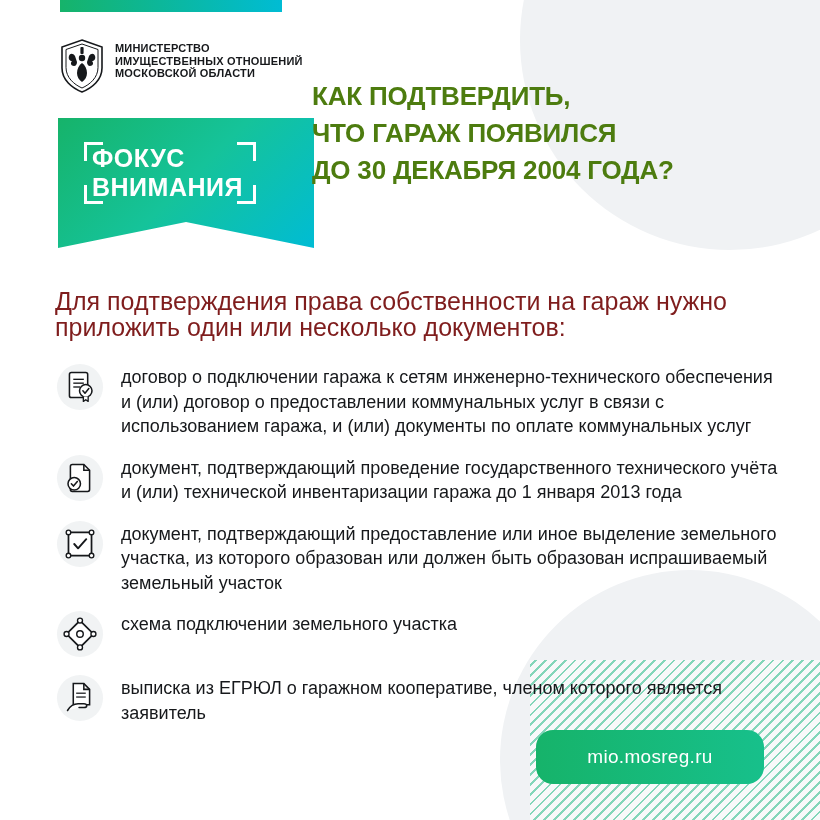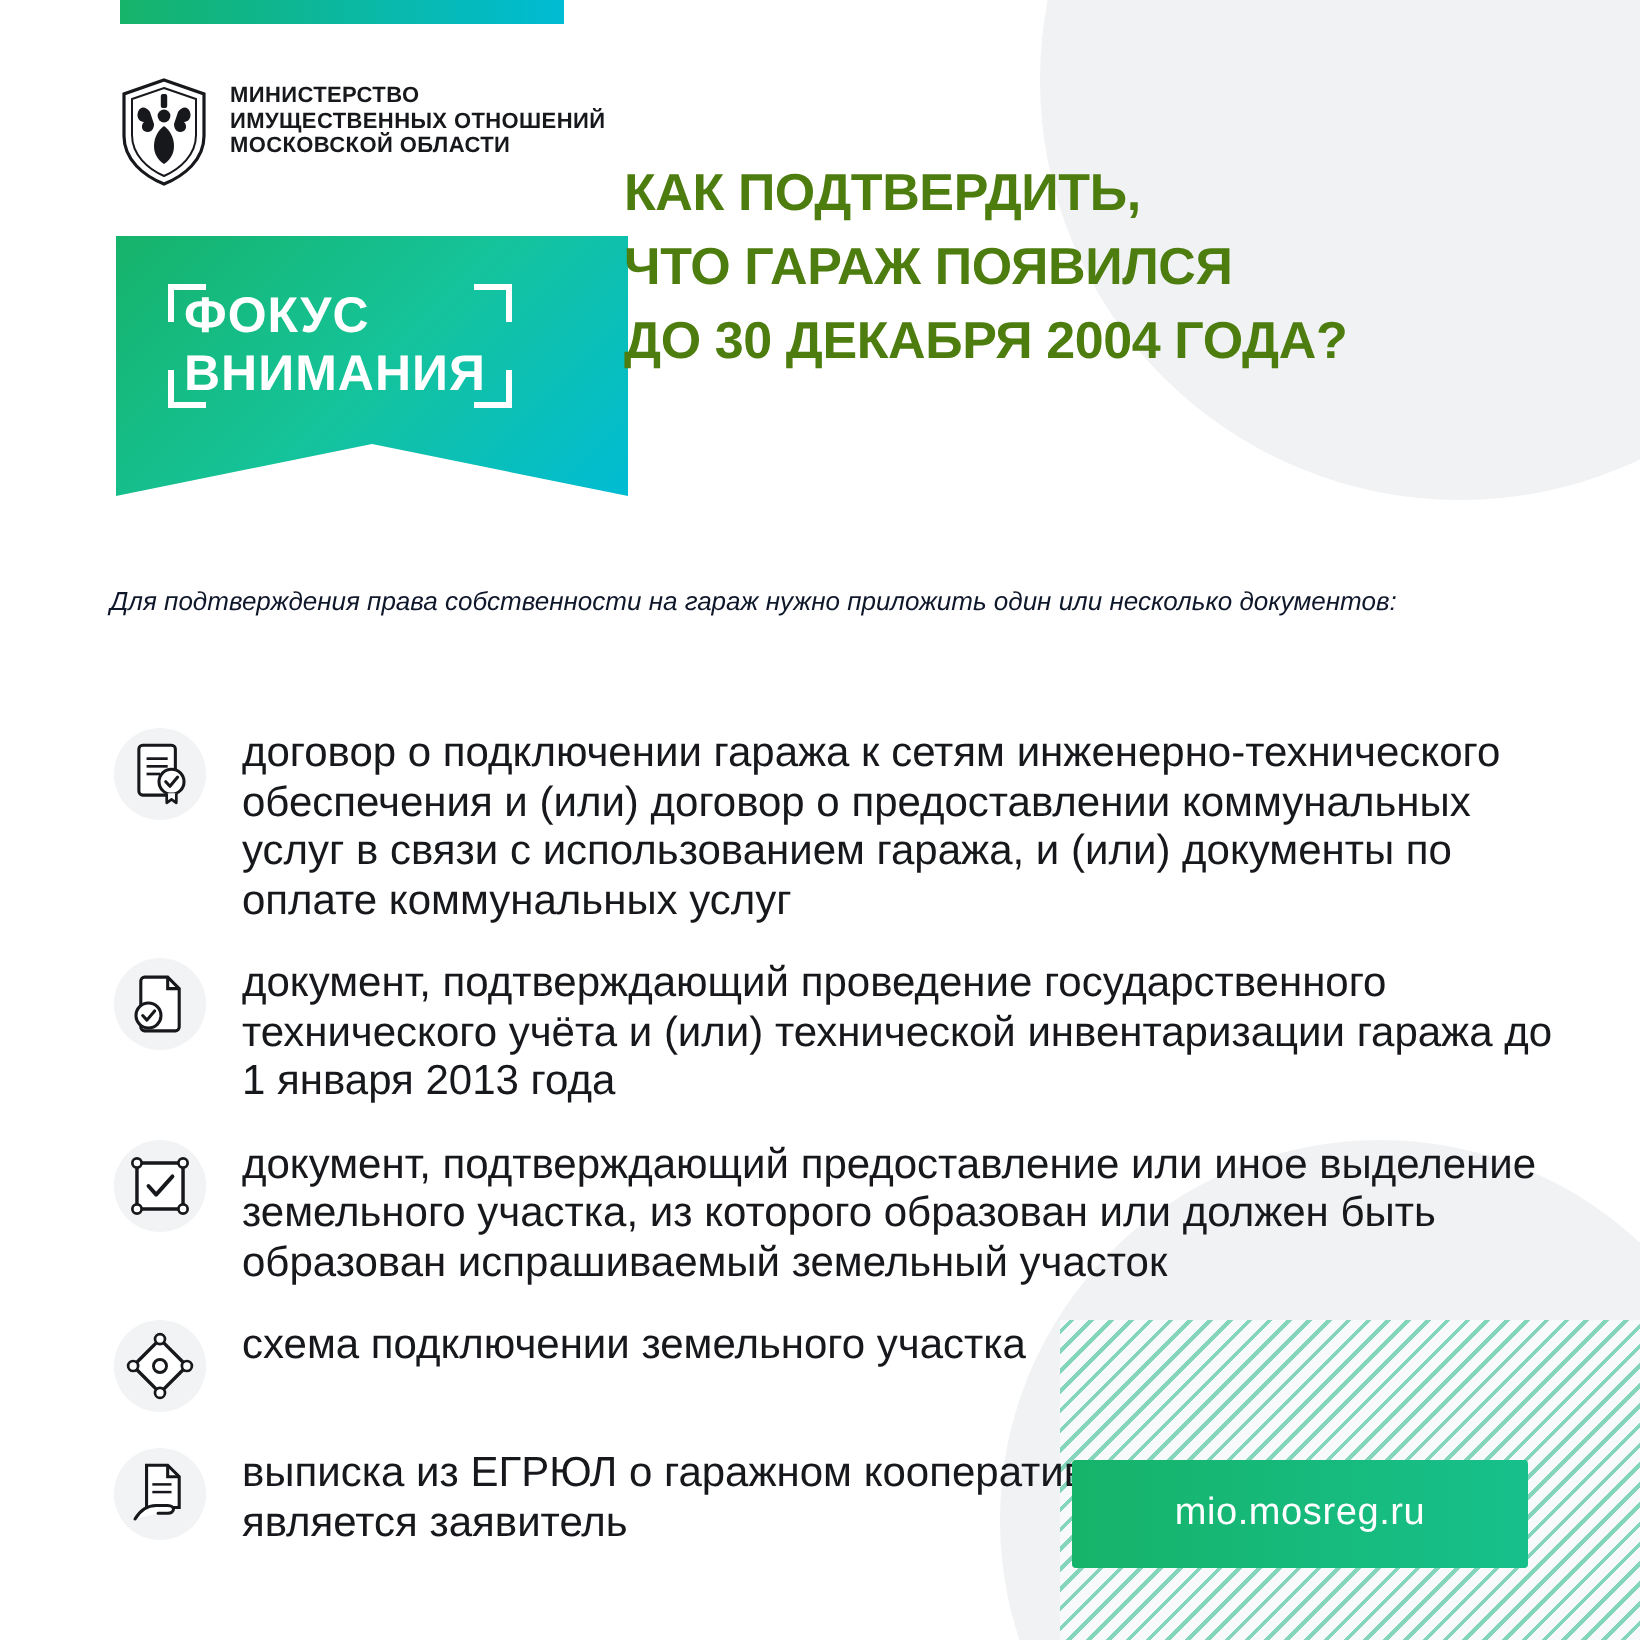--- a/index.html
+++ b/index.html
@@ -148,24 +148,23 @@
     text-transform: uppercase;
     white-space: nowrap;
   }
 
   
   .intro {
     position: absolute;
     left: 55px;
     top: 288px;
     width: 720px;
-    font-size: 13px;
+    font-size: 25px;
     line-height: 26px;
-    color: #0f172a;
-    font-style: italic;
+    color: #7f1d1d;
   }
 
   
   .doc-list {
     position: absolute;
     left: 55px;
     top: 362px;
     width: 730px;
   }
   .doc-item {
@@ -176,34 +175,34 @@
   }
   .doc-icon {
     flex: none;
     width: 50px;
     height: 50px;
     display: flex;
     align-items: center;
     justify-content: center;
   }
   .doc-text {
-    font-size: 21px;
+    font-size: 18px;
     line-height: 24.5px;
     color: #16181b;
     padding-top: 3px;
   }
 
   
   .url-pill {
     position: absolute;
     right: 56px;
     bottom: 36px;
     width: 228px;
     height: 54px;
-    border-radius: 2px;
+    border-radius: 17px;
     background: linear-gradient(90deg, #16b36a 0%, #17c08b 100%);
     color: #ffffff;
     font-size: 19px;
     display: flex;
     align-items: center;
     justify-content: center;
     letter-spacing: .3px;
   }
 </style>
 </head>

